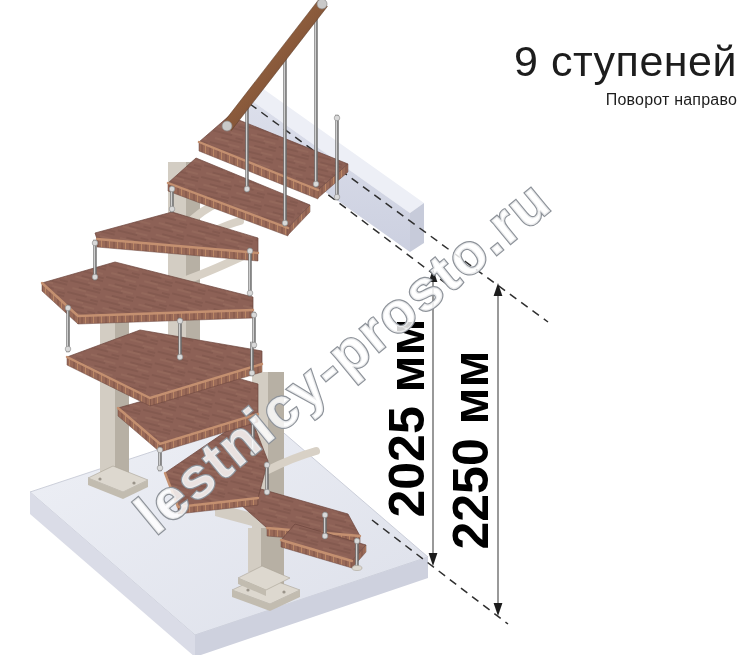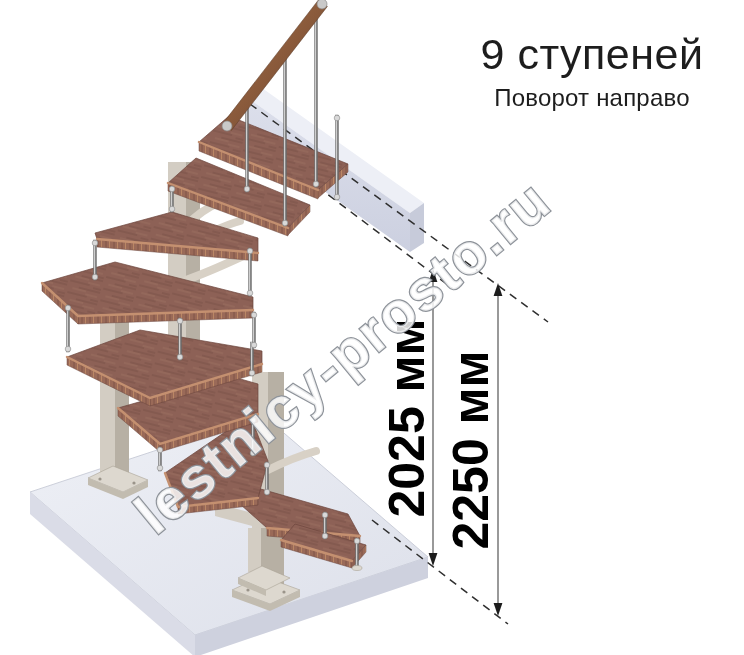--- a/index.html
+++ b/index.html
@@ -2,25 +2,25 @@
 <html style="--tread-top: #8d6156; --tread-grain: #6f4a40; --tread-grain-light: #a37766; --tread-edge: #9a6a58; --tread-edge-dark: #7b5044; --tread-edge-light: #bd8a67; --nosing: #c49070; --outline: #6b453c; --column-light: #d3cdc3; --column-dark: #b7b0a4; --column-top: #e6e1d8; --branch: #d8d1c6; --plate: #ddd8cf; --plate-side: #c2bcb0; --floor-top: #e9ebf2; --floor-left: #dadce7; --floor-right: #ced1de; --beam-top: #edeff6; --beam-front: #d8dbe8; --beam-end: #c7cbda; --rail-cap: #c9c9c9; --dash: #2f2f2f; --dim-line: #6e6e6e; --dim-arrow: #1c1c1c; --text: #1d1d1d; --dim-text: #000000; --wm-fill: #ffffff; --wm-stroke: #8e939a;"><head>
 <meta charset="utf-8">
 <style>
   html,body{margin:0;padding:0;background:#ffffff;}
   .canvas{
     position:relative;width:744px;height:655px;background:#ffffff;overflow:hidden;
     font-family:"Liberation Sans",sans-serif;
   }
   .scene{position:absolute;left:0;top:0;}
   .title-block{
-    position:absolute;left:447px;top:32px;width:290px;text-align:center;
+    position:absolute;left:447px;top:39px;width:290px;text-align:right;
     color:var(--text,#1d1d1d);
   }
   .title-block .title{font-size:43px;line-height:1.05;letter-spacing:.5px;}
-  .title-block .subtitle{font-size:24px;margin-top:7px;letter-spacing:.2px;}
+  .title-block .subtitle{font-size:16px;margin-top:7px;letter-spacing:.2px;}
 
   
   .c-floor-top{fill:url(#floorG);stroke:#c2c5d2;stroke-width:.8;}
   .c-floor-l{fill:var(--floor-left,#dadce7);}
   .c-floor-r{fill:var(--floor-right,#ced1de);}
   .c-beam-f{fill:url(#beamG);}
   .c-beam-t{fill:var(--beam-top,#edeff6);}
   .c-beam-e{fill:var(--beam-end,#c7cbda);}
   .c-col-l{fill:var(--column-light,#d3cdc3);}
   .c-col-d{fill:var(--column-dark,#b7b0a4);}

